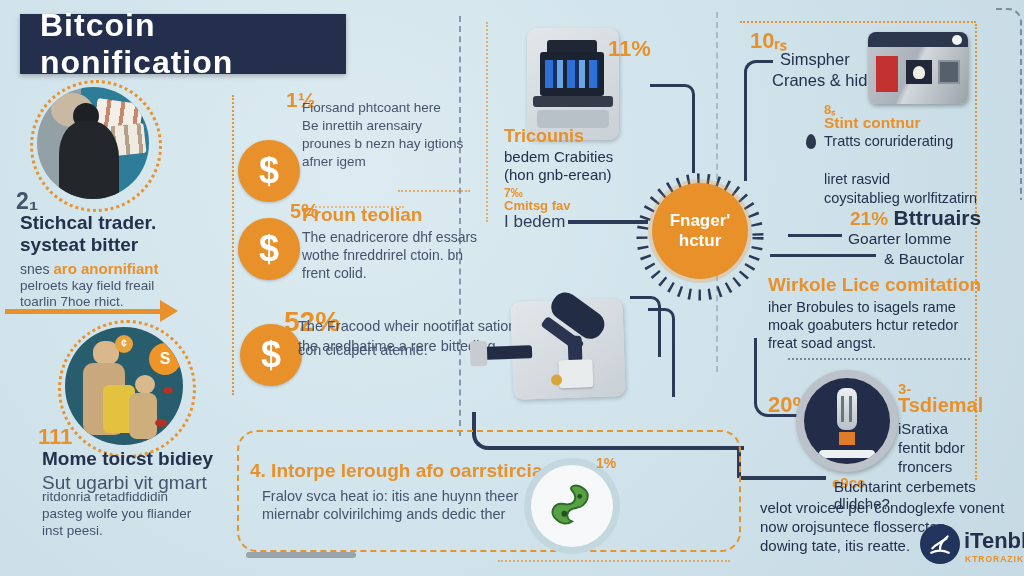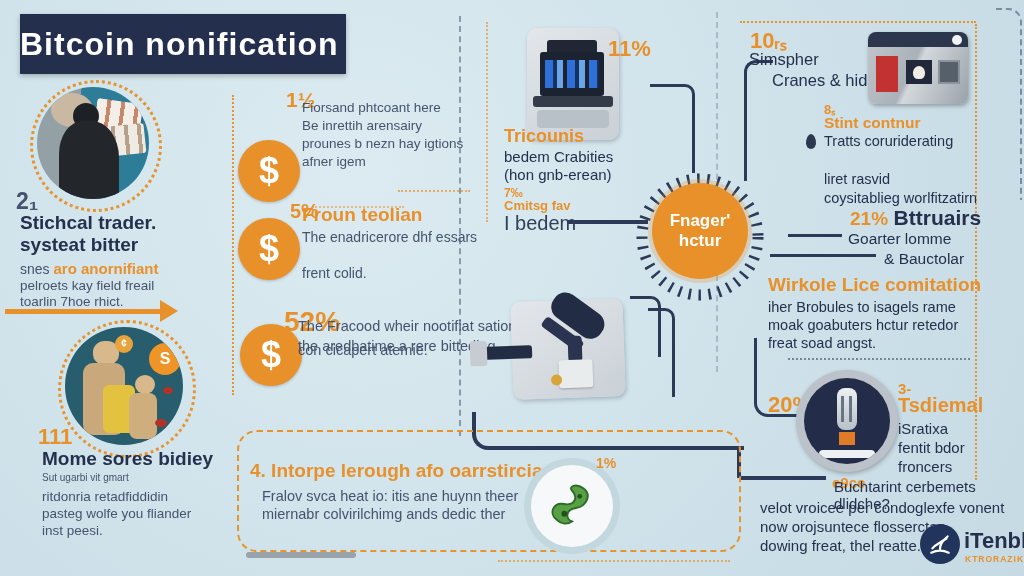--- a/index.html
+++ b/index.html
@@ -49,21 +49,21 @@
   <div class="abs line" style="left:788px;top:234px;width:54px;height:3px"></div>
   <div class="abs line" style="left:770px;top:254px;width:106px;height:3px"></div>
   <div class="abs elbow" style="left:630px;top:296px;width:28px;height:58px;border-top-width:3.5px;border-right-width:3.5px;border-top-right-radius:10px"></div>
   <div class="abs elbow" style="left:648px;top:308px;width:24px;height:86px;border-top-width:3.5px;border-right-width:3.5px;border-top-right-radius:10px"></div>
   <div class="abs elbow" style="left:754px;top:338px;width:42px;height:76px;border-left-width:3.5px;border-bottom-width:3.5px;border-bottom-left-radius:14px"></div>
   <div class="abs elbow" style="left:472px;top:412px;width:268px;height:34px;border-left-width:4px;border-bottom-width:4px;border-bottom-left-radius:16px"></div>
   <div class="abs line" style="left:737px;top:446px;width:3.5px;height:32px"></div>
   <div class="abs line" style="left:740px;top:476px;width:86px;height:3.5px"></div>
 
   <div class="abs titlebar" style="left:20px;top:14px;width:326px;height:60px">
-    <div style="font-size:32px;font-weight:bold;letter-spacing:1px">Bitcoin nonification</div>
+    <div style="font-size:32px;font-weight:bold;padding-left:20px;letter-spacing:1px">Bitcoin nonification</div>
   </div>
 
   <div class="abs ring" style="left:30px;top:80px;width:126px;height:126px"></div>
   <div class="photo" style="left:37px;top:87px;width:112px;height:112px;background:linear-gradient(100deg,#93a0a6 0%,#93a0a6 34%,#2e7d98 34%,#2e7d98 100%)">
     <div class="abs" style="left:14px;top:6px;width:42px;height:34px;background:#c9b8a2;border-radius:50%"></div>
     <div class="abs" style="left:58px;top:14px;width:46px;height:36px;background:repeating-linear-gradient(90deg,#f3efe8 0 10px,#c8866a 10px 14px);transform:rotate(8deg);border-radius:3px;box-shadow:1px 1px 2px rgba(0,0,0,.3)"></div>
     <div class="abs" style="left:66px;top:38px;width:42px;height:30px;background:repeating-linear-gradient(90deg,#efeae2 0 9px,#b7a08a 9px 13px);transform:rotate(-6deg);border-radius:3px"></div>
     <div class="abs" style="left:36px;top:16px;width:26px;height:26px;background:#1d2126;border-radius:50%"></div>
     <div class="abs" style="left:22px;top:34px;width:60px;height:82px;background:#23262b;border-radius:40% 45% 0 0"></div>
   </div>
@@ -87,22 +87,22 @@
     <div class="abs" style="left:38px;top:58px;width:32px;height:48px;background:#e3c23f;border-radius:6px"></div>
     <div class="abs" style="left:70px;top:48px;width:20px;height:19px;background:#d9b98c;border-radius:50%"></div>
     <div class="abs" style="left:64px;top:66px;width:28px;height:46px;background:#cfae7e;border-radius:8px"></div>
     <div class="abs" style="left:50px;top:8px;width:18px;height:18px;background:#e8a33c;border-radius:50%;color:#fff;font-size:10px;font-weight:bold;text-align:center;line-height:18px">¢</div>
     <div class="abs" style="left:84px;top:16px;width:32px;height:32px;background:#ef9426;border-radius:50%;color:#fff;font-size:16px;font-weight:bold;text-align:center;line-height:32px">S</div>
     <div class="abs" style="left:98px;top:60px;width:10px;height:7px;background:#b23326;border-radius:50%"></div>
     <div class="abs" style="left:90px;top:92px;width:12px;height:8px;background:#b23326;border-radius:50%"></div>
   </div>
 
   <div class="abs o b" style="left:38px;top:424px;font-size:22px">111</div>
-  <div class="abs n b" style="left:42px;top:448px;font-size:19px">Mome sores bidiey</div>
-  <div class="abs t" style="left:42px;top:472px;font-size:10px">Sut ugarbi vit gmart</div>
+  <div class="abs n b" style="left:42px;top:448px;font-size:19px">Mome toicst bidiey</div>
+  <div class="abs t" style="left:42px;top:472px;font-size:19px">Sut ugarbi vit gmart</div>
   <div class="abs t" style="left:42px;top:489px;font-size:13.5px">ritdonria retadfiddidin</div>
   <div class="abs t" style="left:42px;top:506px;font-size:13.5px">pasteg wolfe you fliander</div>
   <div class="abs t" style="left:42px;top:523px;font-size:13.5px">inst peesi.</div>
 
   <div class="abs o b" style="left:286px;top:88px;font-size:21px">1½</div>
   <div class="abs dollar" style="left:238px;top:140px">
       <span>$</span>
     </div>
   <div class="abs t" style="left:302px;top:100px;font-size:13.5px">Fiorsand phtcoant here</div>
   <div class="abs t" style="left:302px;top:118px;font-size:13.5px">Be inrettih arensairy</div>
@@ -110,20 +110,21 @@
   <div class="abs t" style="left:302px;top:154px;font-size:13.5px">afner igem</div>
   <div class="abs hdot-o" style="left:398px;top:190px;width:72px;opacity:.7"></div>
   <div class="abs hdot-o" style="left:312px;top:206px;width:92px;opacity:.55"></div>
 
   <div class="abs o b" style="left:290px;top:200px;font-size:20px">5%</div>
   <div class="abs dollar" style="left:238px;top:218px">
       <span>$</span>
     </div>
   <div class="abs o b" style="left:302px;top:204px;font-size:19px">Froun teolian</div>
   <div class="abs t" style="left:302px;top:229px;font-size:14px">The enadricerore dhf essars</div>
+  <div class="abs t" style="left:302px;top:247px;font-size:14px">wothe fnreddrirel ctoin. bn</div>
   <div class="abs t" style="left:302px;top:265px;font-size:14px">frent colid.</div>
 
   <div class="abs o b" style="left:284px;top:306px;font-size:28px">52%</div>
   <div class="abs dollar" style="left:240px;top:324px">
       <span>$</span>
     </div>
   <div class="abs t" style="left:298px;top:318px;font-size:14.5px">The Fracood wheir nootifiat sation.</div>
   <div class="abs t" style="left:298px;top:338px;font-size:14.5px">the aredbatime a rere bitteding</div>
   <div class="abs t" style="left:298px;top:342px;font-size:14.5px">con cicapert atemie.</div>
 
@@ -135,21 +136,21 @@
     <div class="abs" style="left:6px;top:68px;width:80px;height:11px;background:#343c4a;border-radius:3px"></div>
     <div class="abs" style="left:10px;top:82px;width:72px;height:18px;background:#b9c1c8;border-radius:4px"></div>
   </div>
   <div class="abs o b" style="left:608px;top:36px;font-size:22px">11%</div>
 
   <div class="abs o b" style="left:504px;top:126px;font-size:18px">Tricounis</div>
   <div class="abs n" style="left:504px;top:148px;font-size:15px">bedem Crabities</div>
   <div class="abs n" style="left:504px;top:166px;font-size:15px">(hon gnb-erean)</div>
   <div class="abs o b" style="left:504px;top:186px;font-size:12px">7‰</div>
   <div class="abs o b" style="left:504px;top:198px;font-size:13px">Cmitsg fav</div>
-  <div class="abs" style="left:504px;top:212px;font-size:20px;color:#333f59">I bedem</div>
+  <div class="abs" style="left:504px;top:212px;font-size:17px;color:#333f59">I bedem</div>
 
   <svg class="abs" style="left:630px;top:167px" width="140" height="140">
     <circle cx="70" cy="70" r="58" fill="none" stroke="#2c3a57" stroke-width="11" stroke-dasharray="2.5 7.5"></circle>
   </svg>
   <div class="abs hub" style="left:652px;top:183px;width:96px;height:96px">
     <span>Fnager'</span>
     <span>hctur</span>
   </div>
 
   <div class="abs panel" style="left:512px;top:300px;width:112px;height:98px;transform:rotate(-2deg)">
@@ -173,21 +174,21 @@
     <svg width="58" height="58" viewBox="0 0 60 60">
       <path d="M14 44 C6 38 10 26 22 28 C34 30 36 20 30 14 C26 10 34 6 42 12 C50 18 46 30 34 32 C22 34 24 44 30 46 C24 50 18 48 14 44 Z" fill="#57a044" stroke="#2e6b28" stroke-width="2"></path>
       <circle cx="22" cy="38" r="3" fill="#244f1e"></circle>
       <circle cx="38" cy="20" r="2.5" fill="#244f1e"></circle>
     </svg>
   </div>
   <div class="abs o b" style="left:596px;top:455px;font-size:14px">1%</div>
   <div class="abs hdot-o" style="left:498px;top:560px;width:232px;opacity:.7"></div>
 
   <div class="abs o b" style="left:750px;top:24px;font-size:22px">10ᵣₛ</div>
-  <div class="abs n" style="left:749px;top:50px;font-size:16.5px">Simspher</div>
+  <div class="abs n" style="left:780px;top:50px;font-size:16.5px">Simspher</div>
   <div class="abs n" style="left:772px;top:71px;font-size:16.5px">Cranes &amp; hidlite</div>
   <div class="abs" style="left:868px;top:32px;width:100px;height:72px;background:linear-gradient(115deg,#c2c7cd 0%,#aab1b8 45%,#d3d8dc 50%,#9aa2aa 100%);border-radius:8px;box-shadow:1px 2px 4px rgba(0,0,0,.3);overflow:hidden">
     <div class="abs" style="left:0;top:0;width:100px;height:15px;background:#2c374e"></div>
     <div class="abs" style="left:84px;top:3px;width:10px;height:10px;background:#f2f4f6;border-radius:50%"></div>
     <div class="abs" style="left:8px;top:24px;width:22px;height:36px;background:#c23230"></div>
     <div class="abs" style="left:38px;top:28px;width:26px;height:24px;background:#20283a;display:flex;align-items:center;justify-content:center">
       <div style="width:12px;height:13px;background:#f0ede7;border-radius:50% 50% 40% 40%"></div>
     </div>
     <div class="abs" style="left:70px;top:28px;width:22px;height:24px;background:#56606b;box-shadow:inset 0 0 0 2px #8b949d"></div>
   </div>
@@ -225,21 +226,21 @@
   <div class="abs o b" style="left:832px;top:474px;font-size:15px">e9ce</div>
   <div class="abs o b" style="left:898px;top:380px;font-size:15px">3-</div>
   <div class="abs o b" style="left:898px;top:394px;font-size:20px">Tsdiemal</div>
   <div class="abs n" style="left:898px;top:420px;font-size:15px">iSratixa</div>
   <div class="abs n" style="left:898px;top:439px;font-size:15px">fentit bdor</div>
   <div class="abs n" style="left:898px;top:458px;font-size:15px">froncers</div>
 
   <div class="abs n" style="left:834px;top:478px;font-size:15px">Buchtarint cerbemets dlidche?</div>
   <div class="abs n" style="left:760px;top:499px;font-size:15px">velot vroicee per condoglexfe vonent</div>
   <div class="abs n" style="left:760px;top:518px;font-size:15px">now orojsuntece flosserctan</div>
-  <div class="abs n" style="left:760px;top:537px;font-size:15px">dowing freat, thel reatte.</div>
+  <div class="abs n" style="left:760px;top:537px;font-size:15px">dowing tate, itis reatte.</div>
 
   <div class="abs" style="left:920px;top:524px;width:40px;height:40px;background:#21355c;border-radius:50%;display:flex;align-items:center;justify-content:center">
     <svg width="24" height="24" viewBox="0 0 22 22">
       <path d="M4 15 C8 10 13 10 18 4 M11 16 C11 11 13 8 17 6 M3 19 C8 16.5 14 16.5 19 19" stroke="#ffffff" stroke-width="2" fill="none" stroke-linecap="round"></path>
     </svg>
   </div>
   <div class="abs n b" style="left:964px;top:528px;font-size:22px">iTenbl</div>
   <div class="abs o b" style="left:965px;top:554px;font-size:8.5px;letter-spacing:1px">KTRORAZIKON</div>
 
 </div>

